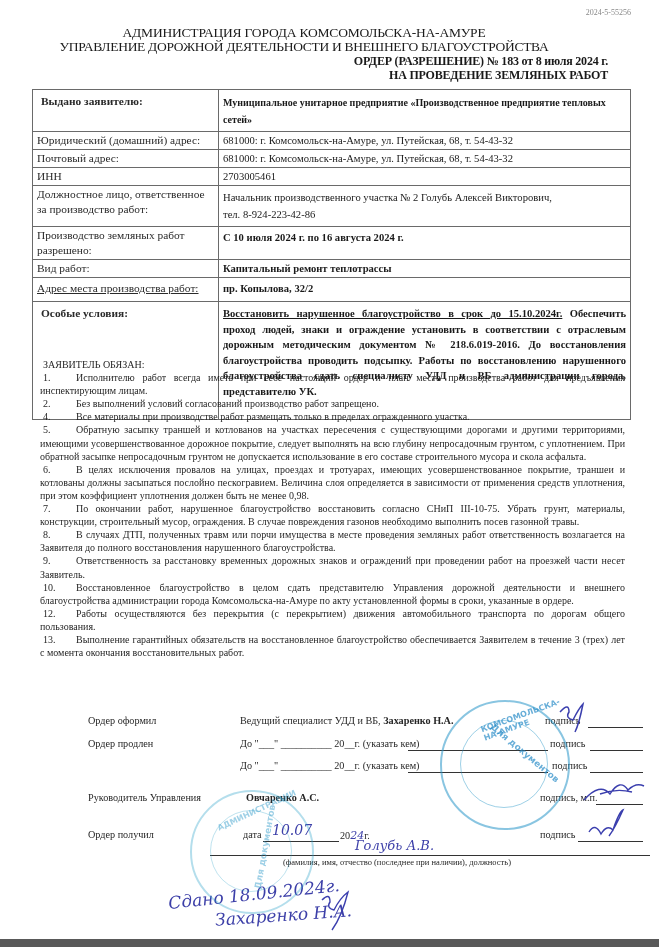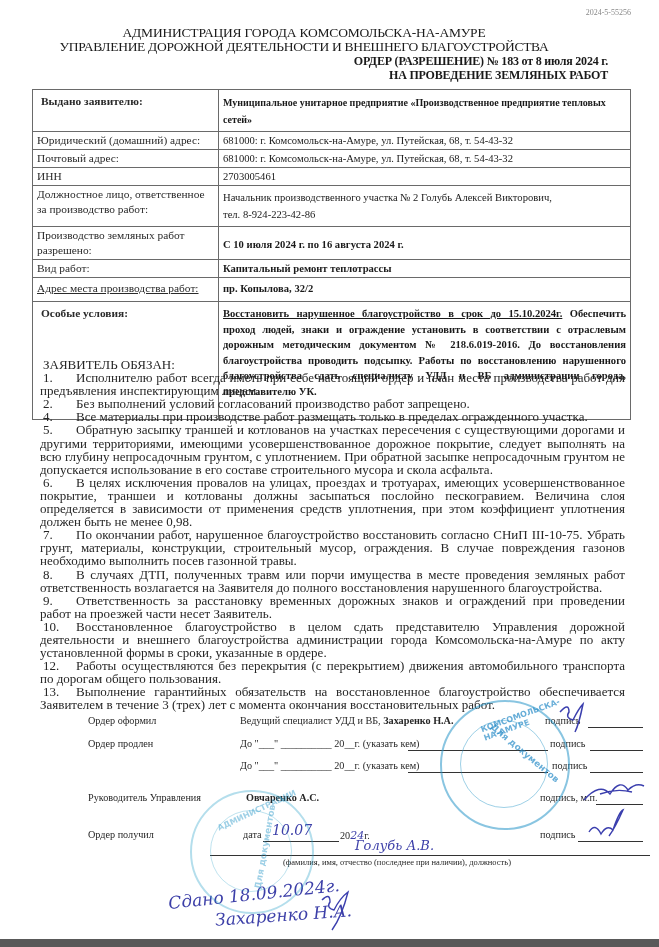--- a/index.html
+++ b/index.html
@@ -21,21 +21,21 @@
   table.info td.lbl { width:173px; color:#2a2a2a; font-size:11.4px; }
   table.info td.val { font-size:10.6px; }
   table.info tr.first td { padding-top:4px; padding-bottom:3px; height:32px; }
   table.info tr.first td.lbl, table.info tr.special td.lbl { font-weight:bold; padding-left:8px; }
   table.info tr.first td.val { font-weight:bold; font-size:10px; line-height:17px; }
   .bold { font-weight:bold; }
   table.info tr.special td { padding-top:4px; padding-bottom:20px; }
   table.info tr.special td.val { font-weight:bold; font-size:10.6px; line-height:15.5px; text-align:justify; }
   .uline { text-decoration:underline; }
 
-  .obl { position:absolute; top:358px; left:40px; width:585px; font-size:13px; line-height:13.1px; color:#262626; }
+  .obl { position:absolute; top:358px; left:40px; width:585px; font-size:10px; line-height:13.1px; color:#262626; }
   .obl .title { margin-left:3px; }
   .obl .item { text-align:justify; text-indent:0; }
   .obl .num { display:inline-block; width:33px; padding-left:3px; }
 
   .sign { position:absolute; font-size:10.2px; color:#262626; }
   .sig-line { position:absolute; border-bottom:1px solid #333; }
   .stamp { position:absolute; border-radius:50%; border:2px solid rgba(40,150,200,0.55); }
   .stamp-inner { position:absolute; border-radius:50%; border:1px solid rgba(40,150,200,0.45); }
   .stamp-text { position:absolute; color:rgba(40,140,200,0.7); font-family:"DejaVu Sans", sans-serif; font-weight:bold; font-size:8px; }
   .handwriting { position:absolute; font-family:"DejaVu Serif", serif; font-style:italic; color:#3c3fa8; }
@@ -73,21 +73,21 @@
   </tr>
   <tr>
     <td class="lbl">Должностное лицо, ответственное за производство работ:</td>
     <td class="val" style="padding-top:3px;padding-bottom:3px;line-height:17px;">
       <div>Начальник производственного участка № 2 Голубь Алексей Викторович,</div>
       <div>тел. 8-924-223-42-86</div>
     </td>
   </tr>
   <tr>
     <td class="lbl">Производство земляных работ разрешено:</td>
-    <td class="val bold" style="padding-top:10px;">С 10 июля  2024 г. по 16  августа 2024 г.</td>
+    <td class="val bold" style="padding-top:3px;">С 10 июля  2024 г. по 16  августа 2024 г.</td>
   </tr>
   <tr>
     <td class="lbl">Вид работ:</td>
     <td class="val bold">Капитальный ремонт теплотрассы</td>
   </tr>
   <tr>
     <td class="lbl" style="padding-top:3px;padding-bottom:5px;text-decoration:underline;">Адрес места производства работ:</td>
     <td class="val bold" style="padding-top:3px;">пр. Копылова, 32/2</td>
   </tr>
   <tr class="special">

